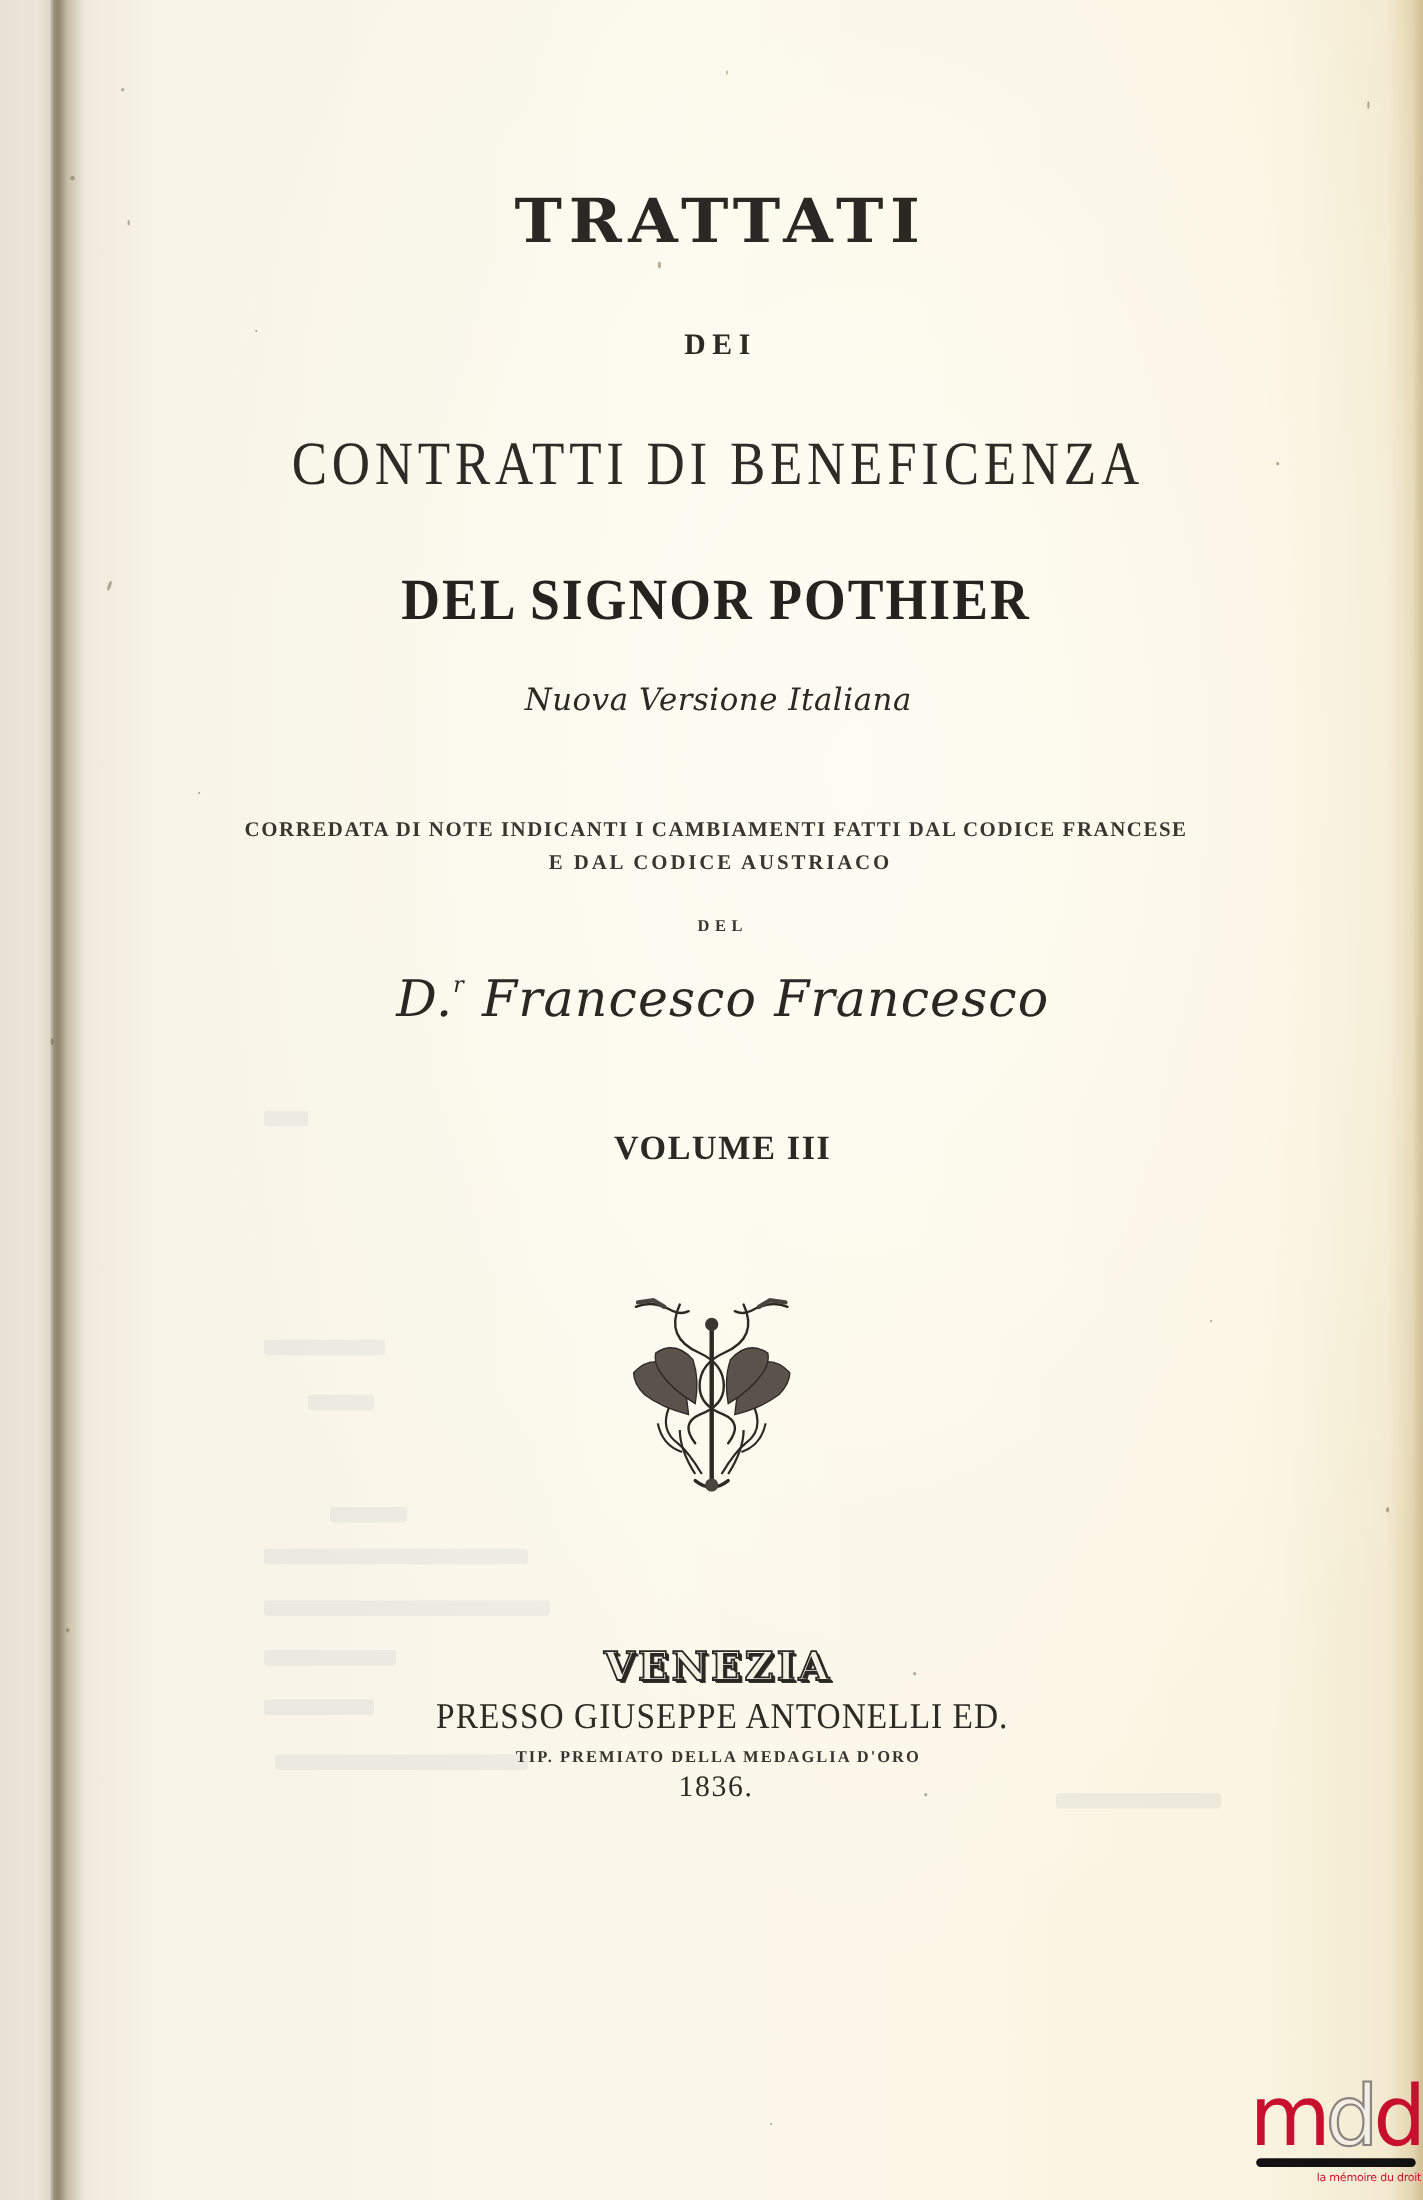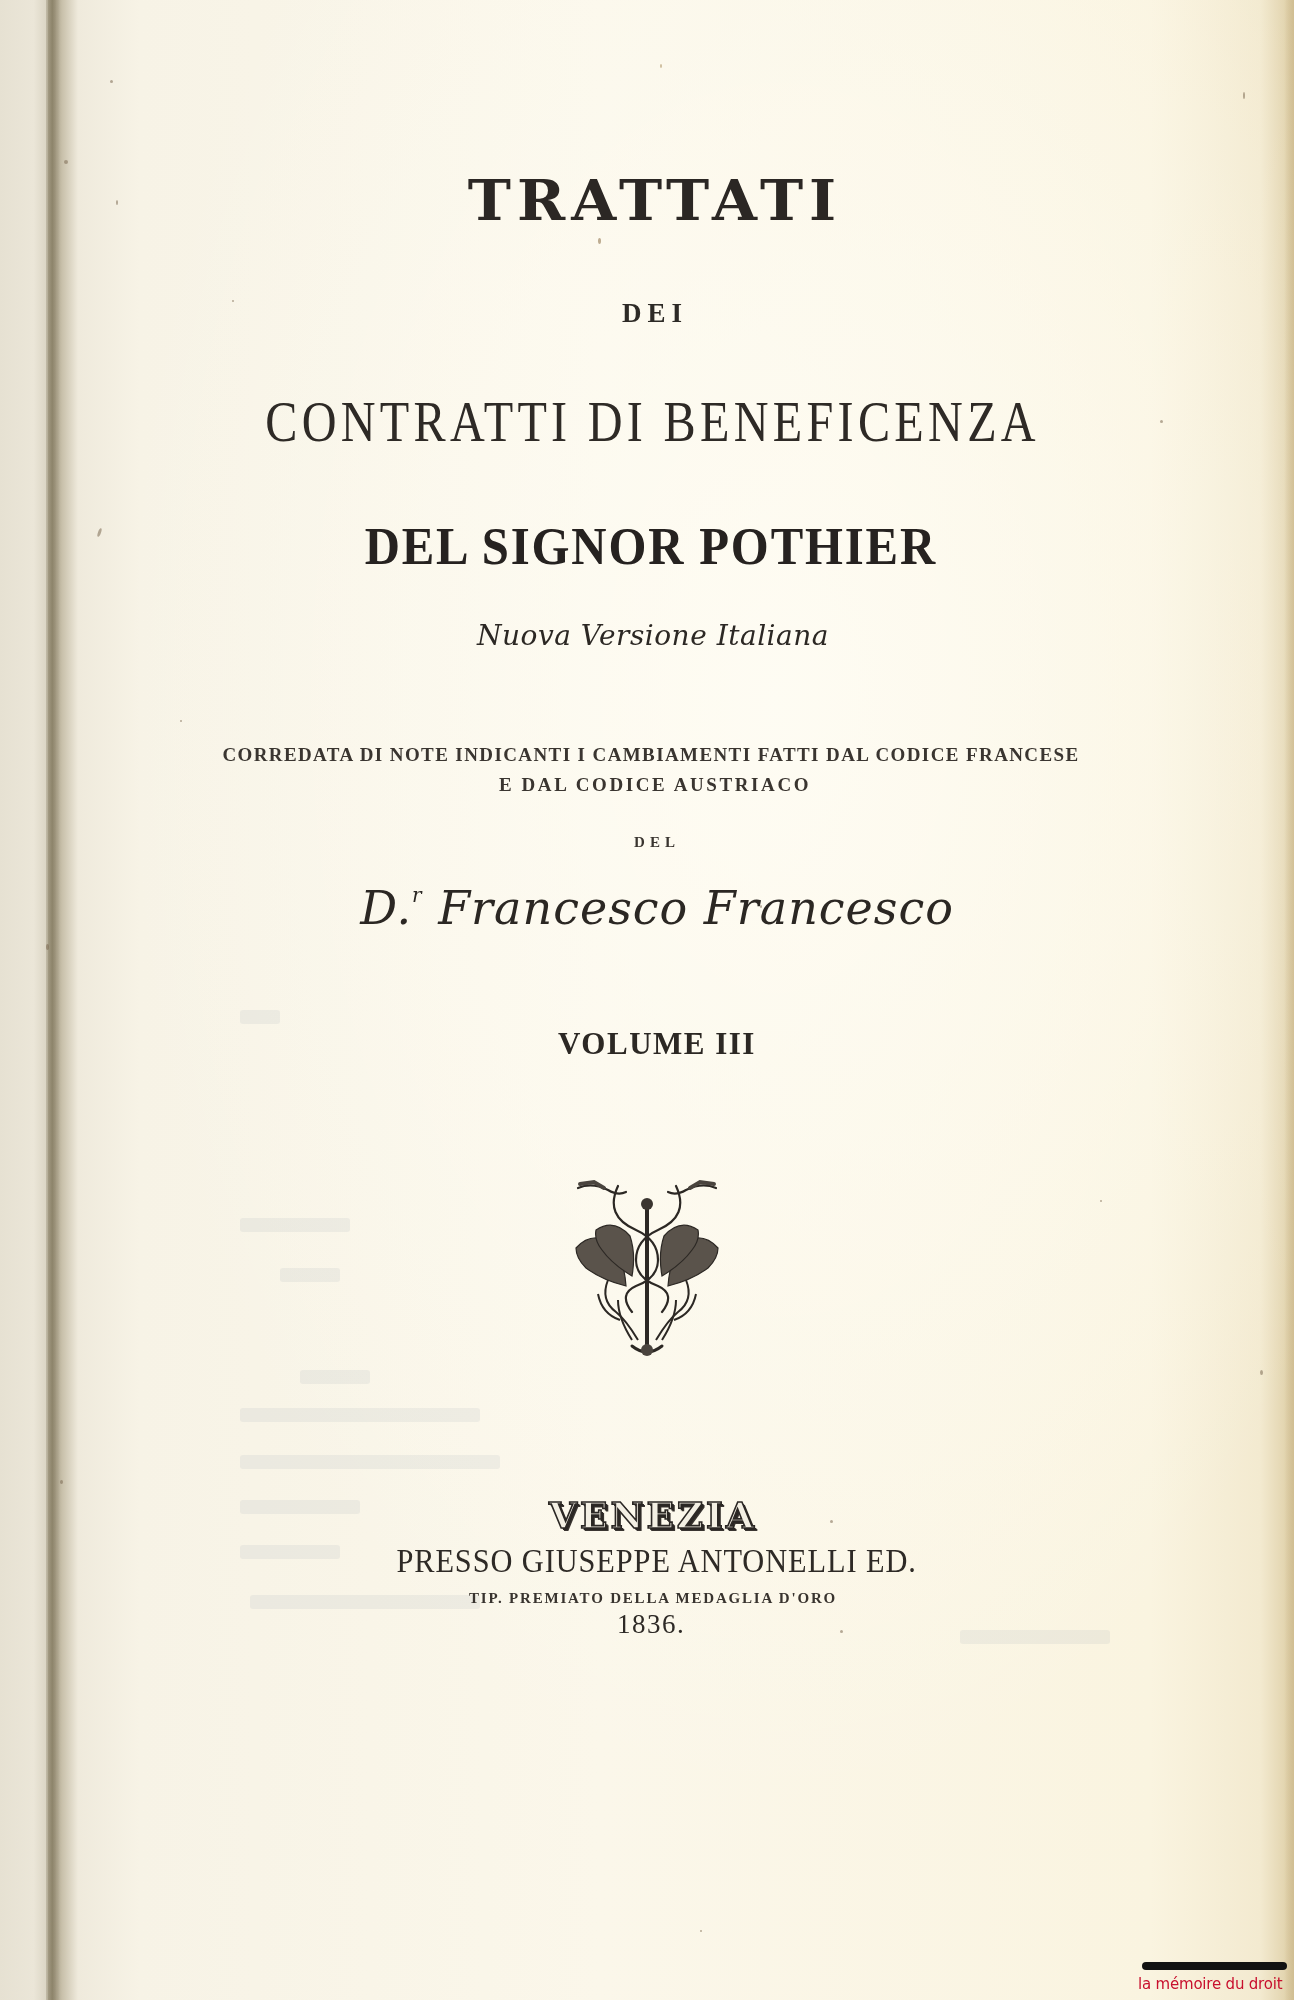--- a/index.html
+++ b/index.html
@@ -232,24 +232,25 @@
       height: 8px;
       border-radius: 4px;
       background: #121212;
     }
     .logo-tagline {
       position: absolute;
       left: 6px;
       top: 97px;
       width: 154px;
       font-family: "DejaVu Sans", "Liberation Sans", sans-serif;
-      font-size: 15px;
+      font-size: 10px;
       color: #c8102e;
       white-space: nowrap;
       letter-spacing: -0.2px;
+      text-align: right;
     }
   </style>
 </head>
 <body>
 
 <div class="page">
   <div class="gutter-left"></div>
   <div class="gutter-line"></div>
   <div class="right-edge"></div>
 
@@ -333,16 +334,17 @@
       <path d="M108 130 q0 18 -14 40"></path>
     </g>
   </svg>
 
   <div class="line imprint-city">VENEZIA</div>
   <div class="line imprint-publisher">PRESSO GIUSEPPE ANTONELLI ED.</div>
   <div class="line imprint-tip">TIP. PREMIATO DELLA MEDAGLIA D'ORO</div>
   <div class="line imprint-year">1836.</div>
 
   <div class="logo">
+    <div class="logo-letters"><span class="logo-m">m</span><span class="logo-d1">d</span><span class="logo-d2">d</span></div>
     <div class="logo-bar"></div>
     <div class="logo-tagline">la mémoire du droit</div>
   </div>
 </div>
 
 </body></html>

